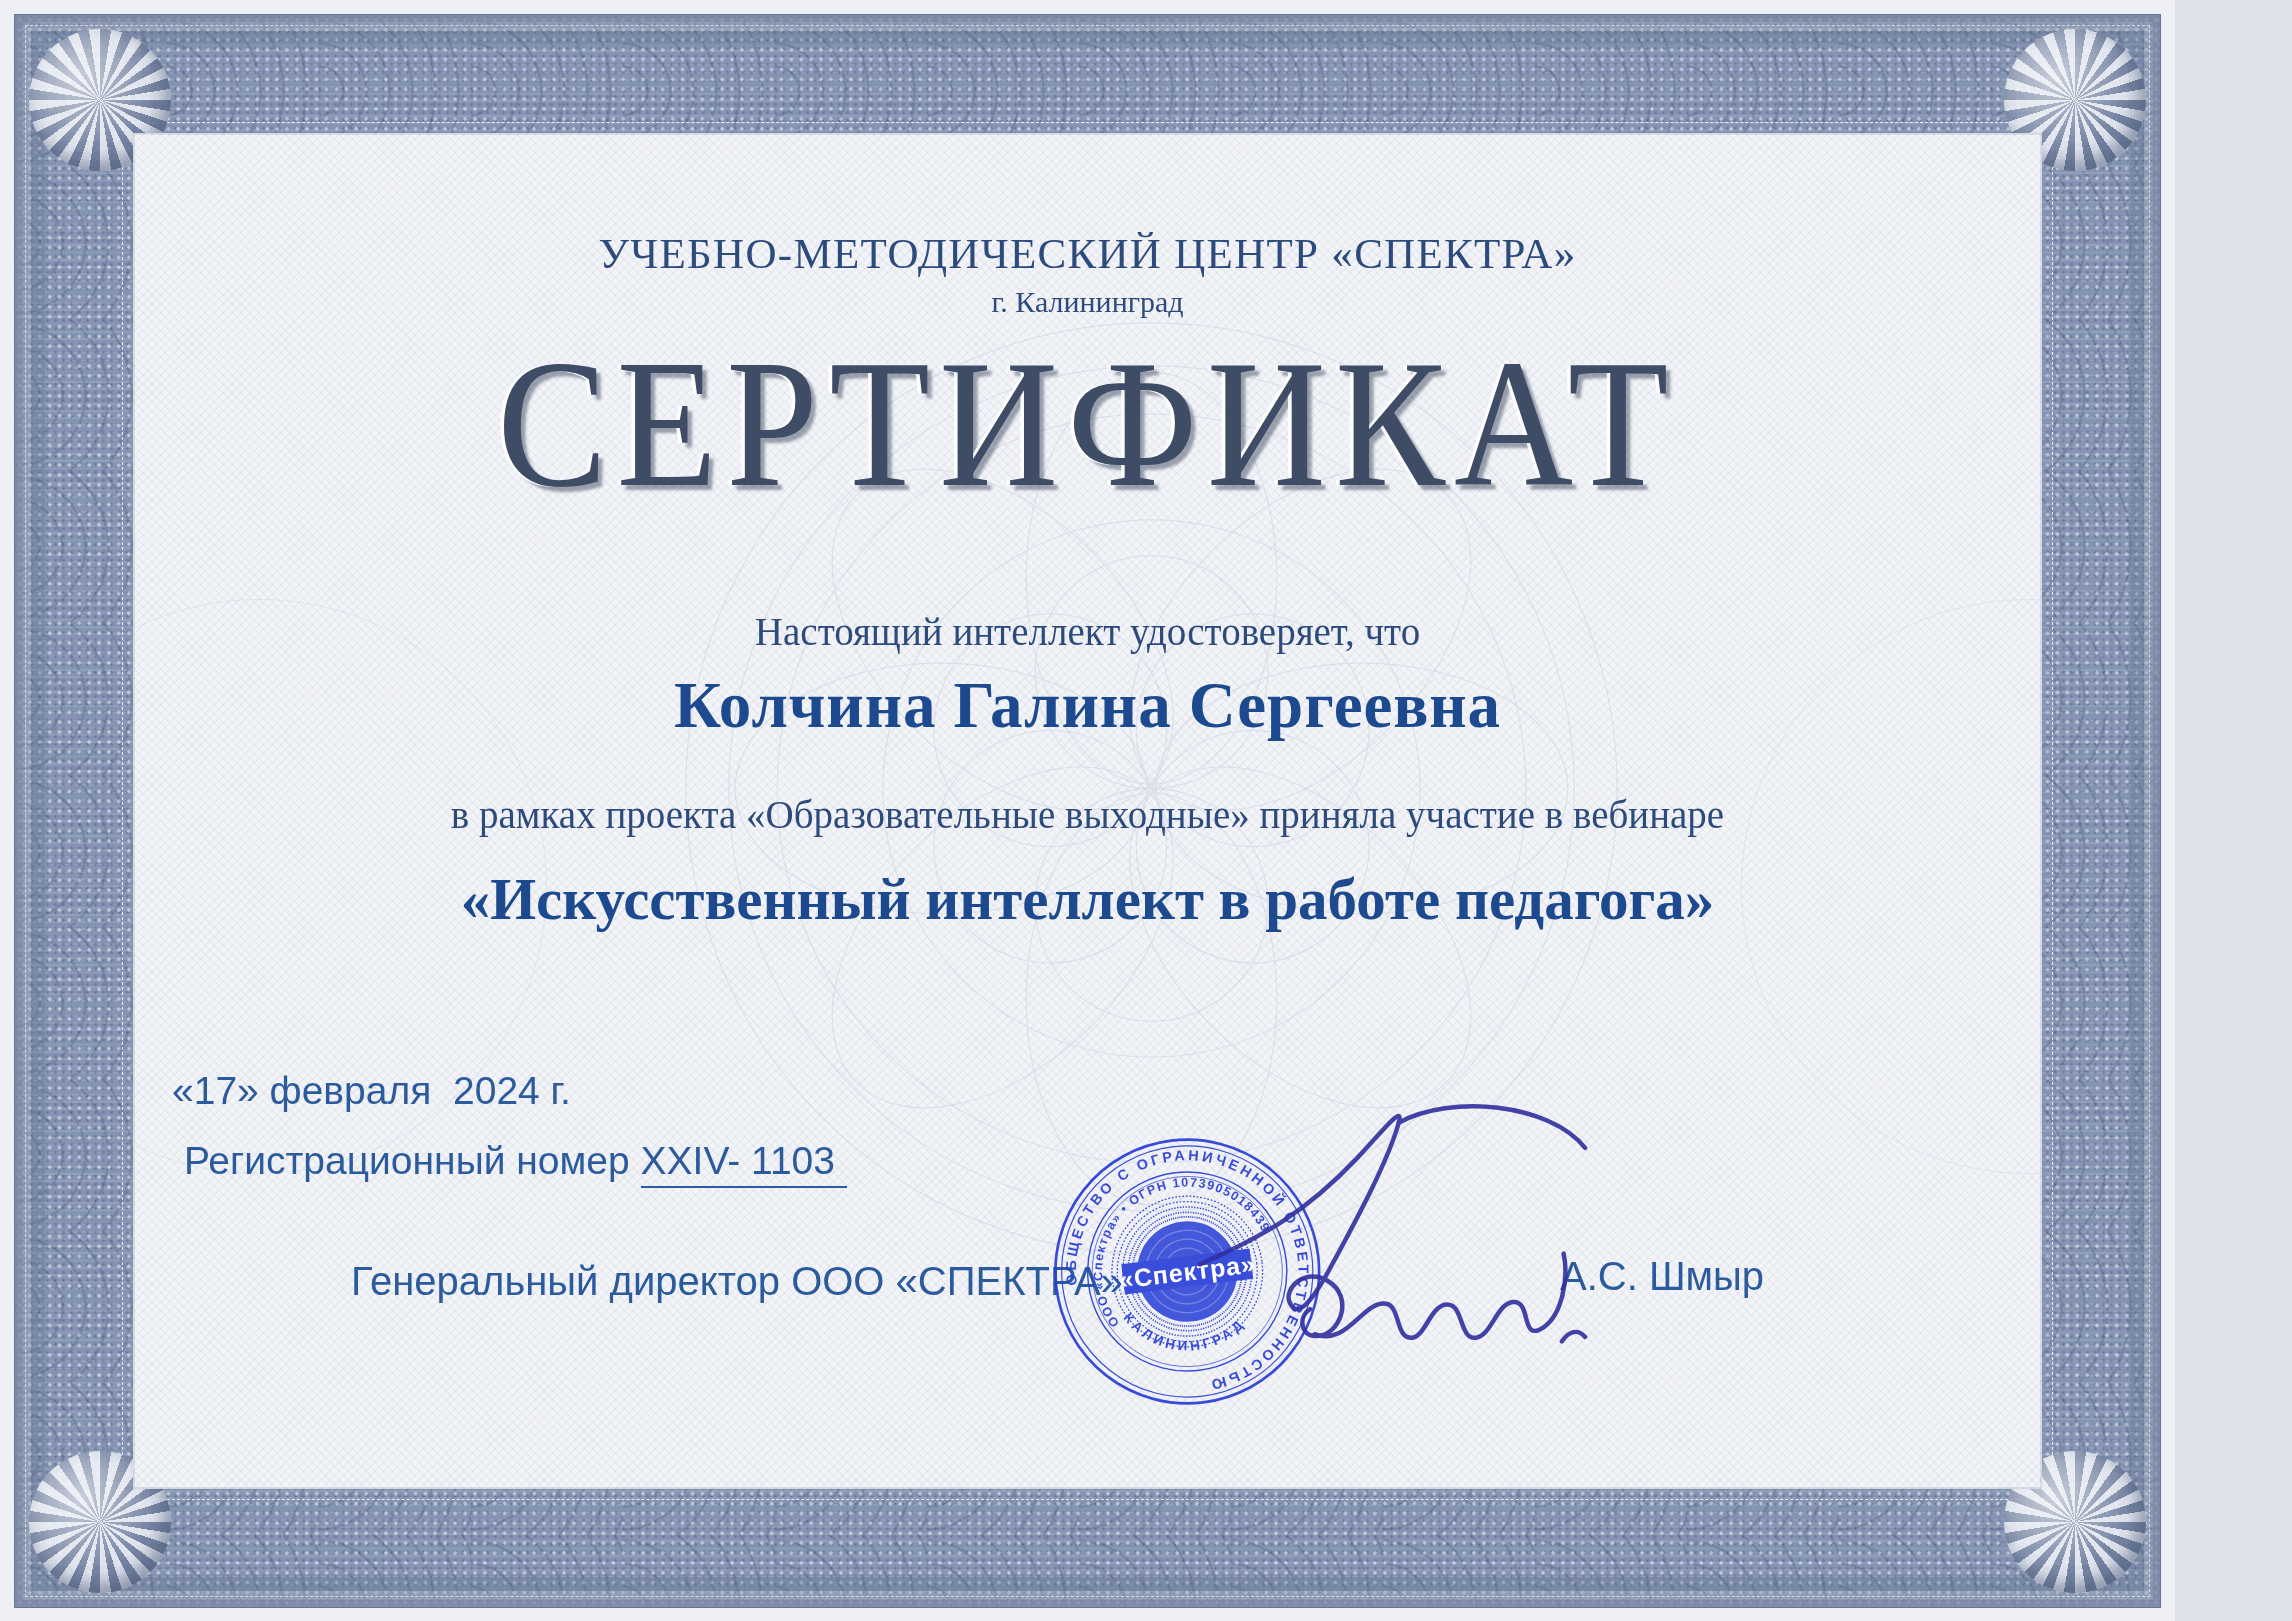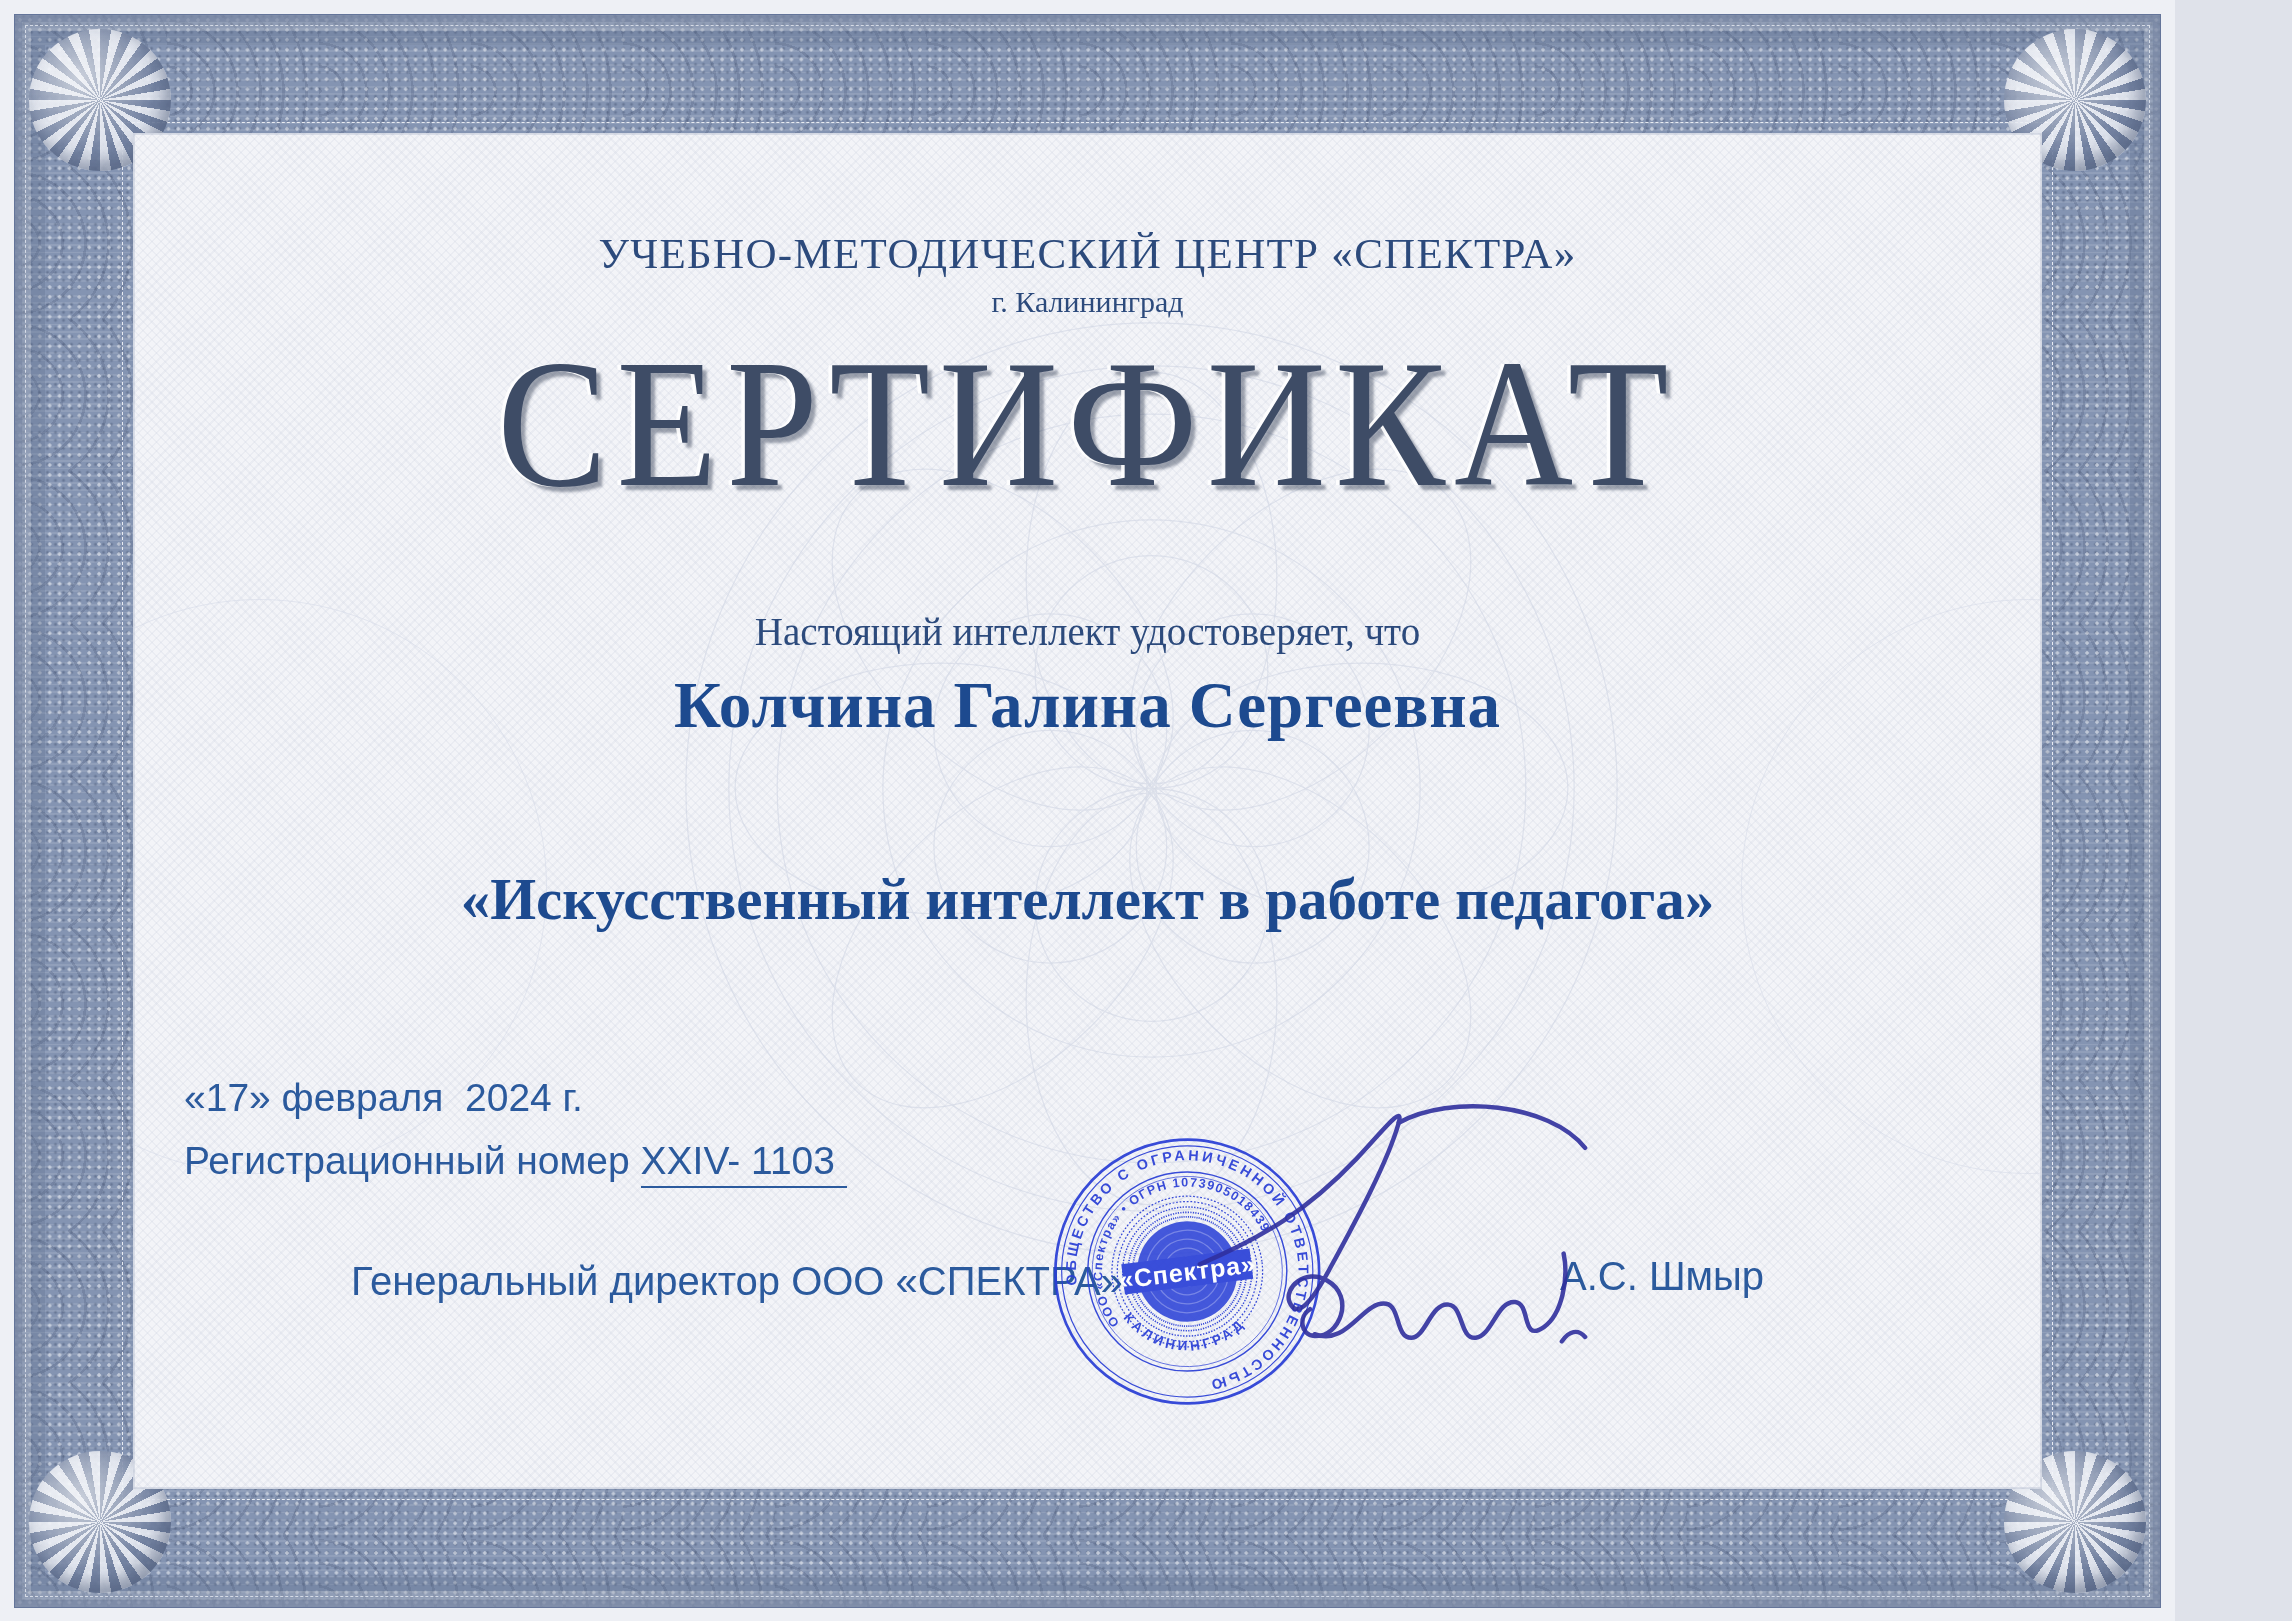--- a/index.html
+++ b/index.html
@@ -61,21 +61,21 @@
   .cert-title{
     top:333px;font-size:165px;line-height:1;letter-spacing:.055em;
     color:#3e4c66;transform:scaleY(1.1);transform-origin:top center;
     text-shadow:-3.6px 0 0 rgba(255,255,255,.9), 4.5px 4.5px 2.7px rgba(47,58,80,.45);
   }
   .statement{top:609px;font-size:39px;color:#2c4a7c;}
   .recipient{top:668px;font-size:65px;font-weight:bold;color:#1d4a8f;letter-spacing:0.9px;}
   .project{top:792px;font-size:39px;color:#2c4a7c;}
   .webinar{top:865px;font-size:59px;font-weight:bold;color:#1d4a8f;}
   .sans{font-family:"Liberation Sans", sans-serif;color:#2b5a9d;}
-  .date-line{position:absolute;left:184px;top:1069px;font-size:39px;white-space:pre-wrap;margin-top:7px;}
+  .date-line{position:absolute;left:172px;top:1069px;font-size:39px;white-space:pre-wrap;}
   .reg-line{position:absolute;left:184px;top:1139px;font-size:39px;white-space:pre-wrap;}
   .reg-num{border-bottom:2.7px solid #2b5a9d;padding:0 12.5px 3.6px 0;white-space:pre-wrap;margin-top:24px;}
   .director{position:absolute;left:351px;top:1259px;font-size:40px;}
   .shmyr{position:absolute;left:1560px;top:1254px;font-size:40px;}
   
   .seal-wrap{position:absolute;left:1044px;top:1128px;transform:rotate(-7deg);opacity:.93;}
   .sig-wrap{position:absolute;left:1164px;top:1076px;}
 </style>
 </head>
 <body>
@@ -116,20 +116,21 @@
       </g>
     </svg>
   </div>
 
   <div class="center-line org">УЧЕБНО-МЕТОДИЧЕСКИЙ ЦЕНТР «СПЕКТРА»</div>
   <div class="center-line city">г. Калининград</div>
   <div class="center-line cert-title">СЕРТИФИКАТ</div>
 
   <div class="center-line statement">Настоящий интеллект удостоверяет, что</div>
   <div class="center-line recipient">Колчина Галина Сергеевна</div>
+  <div class="center-line project">в рамках проекта «Образовательные выходные» приняла участие в вебинаре</div>
   <div class="center-line webinar">«Искусственный интеллект в работе педагога»</div>
 
   <div class="date-line sans">«17» февраля  2024 г.</div>
   <div class="reg-line sans"><span>Регистрационный номер </span><span class="reg-num">XXIV- 1103</span></div>
   <div class="director sans">Генеральный директор ООО «СПЕКТРА»</div>
   <div class="shmyr sans">А.С. Шмыр</div>
 
   <div class="seal-wrap">
     <svg width="287" height="287" viewBox="0 0 320 320">
       <defs>

